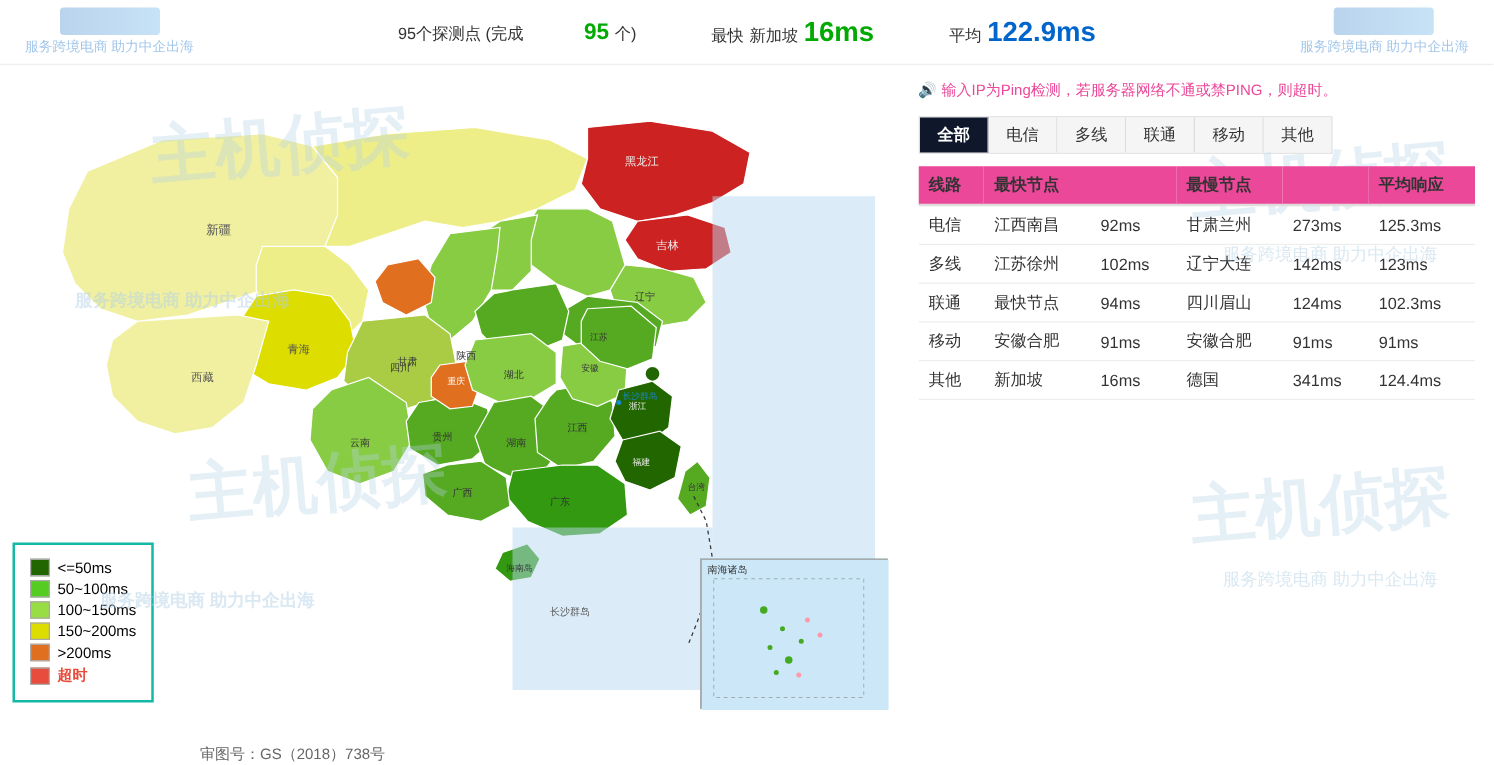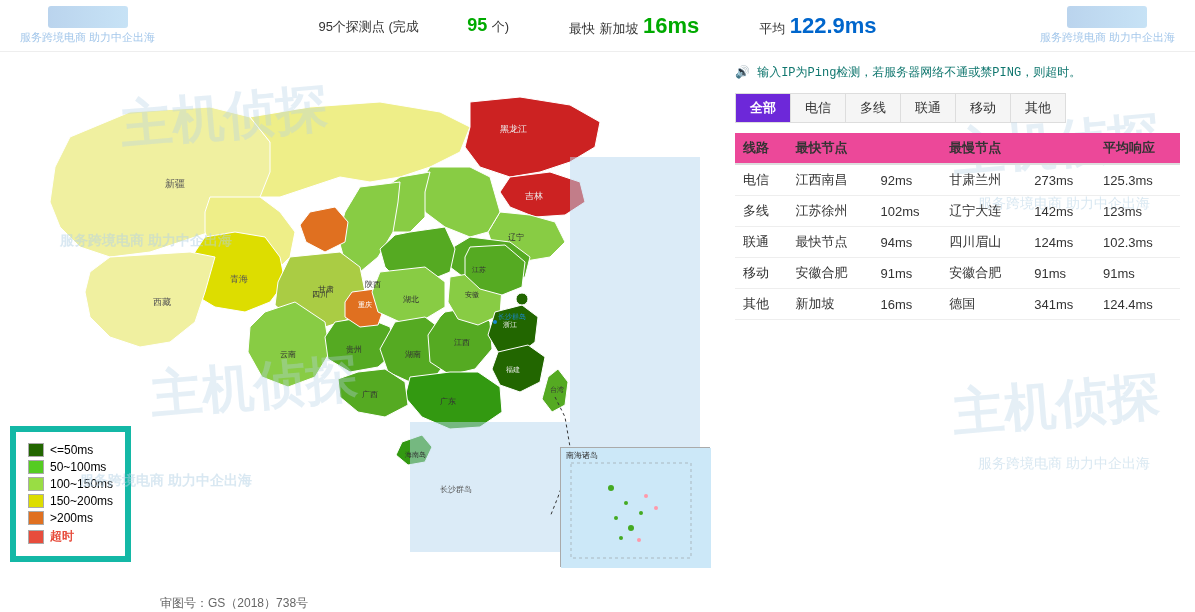--- a/index.html
+++ b/index.html
@@ -79,21 +79,21 @@
       height: 510px;
       position: relative;
     }
 
     .legend {
       position: absolute;
       bottom: 60px;
       left: 10px;
       background: rgba(255,255,255,0.9);
       padding: 8px 12px;
-      border: 6px solid #14b8a6;
+      border: 2px solid #14b8a6;
     }
 
     .legend-item {
       display: flex;
       align-items: center;
       gap: 6px;
       margin: 3px 0;
       font-size: 12px;
     }
 
@@ -161,24 +161,23 @@
       right: 30px;
       top: 395px;
       font-size: 14px;
       color: rgba(180,210,230,0.5);
       pointer-events: none;
       z-index: 0;
     }
 
     .ip-notice {
       font-size: 12px;
-      color: #0f766e;
+      color: #ec4899;
       margin-bottom: 8px;
       padding: 4px 0;
-      font-family: Liberation Mono, monospace;
     }
 
     .tabs {
       display: flex;
       gap: 0;
       margin-bottom: 10px;
       border: 1px solid #ddd;
       width: fit-content;
     }
 
@@ -187,21 +186,21 @@
       font-size: 13px;
       cursor: pointer;
       border-right: 1px solid #ddd;
       background: #f5f5f5;
       color: #333;
     }
 
     .tab:last-child { border-right: none; }
 
     .tab.active {
-      background: #6d28d9;
+      background: #0f172a;
       color: #fff;
       font-weight: bold;
     }
 
     .data-table {
       width: 100%;
       border-collapse: collapse;
       font-size: 13px;
       position: relative;
       z-index: 1;

